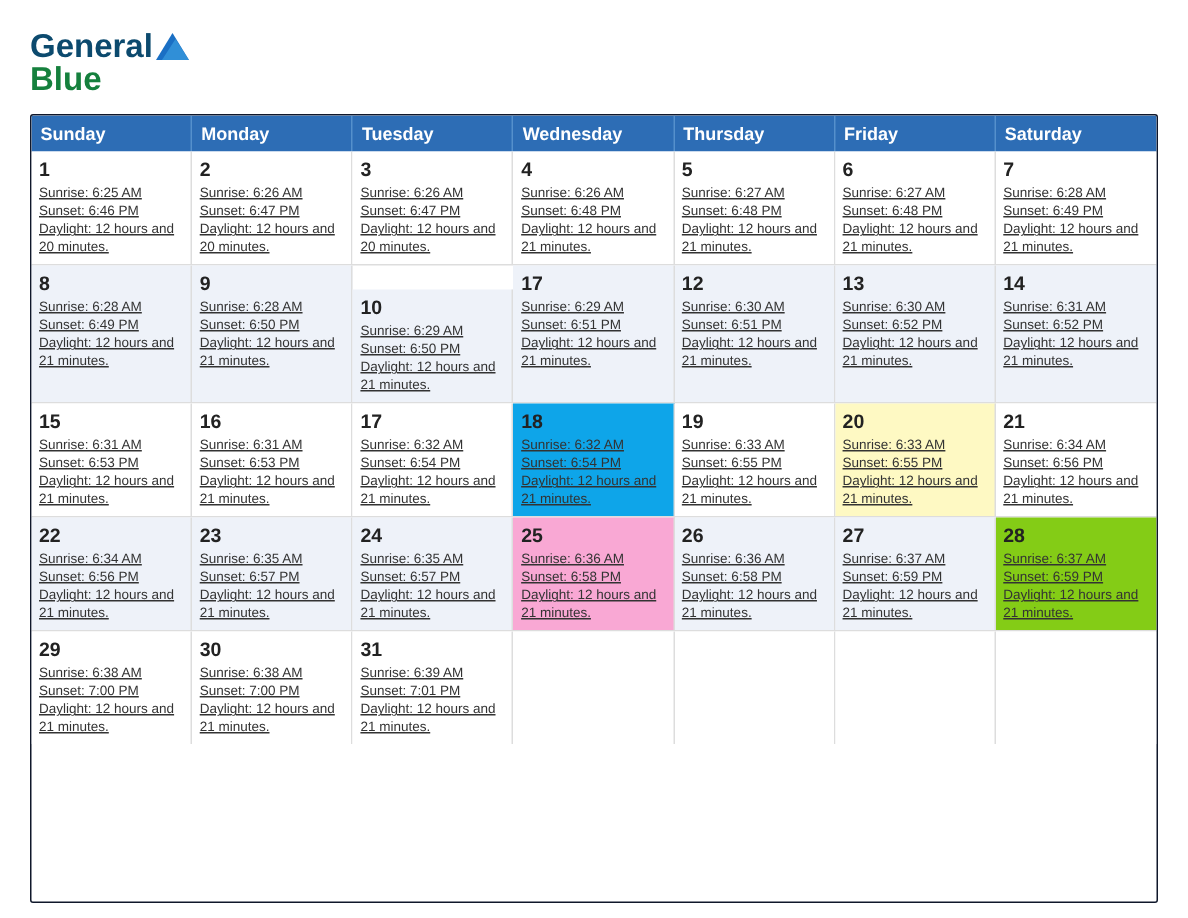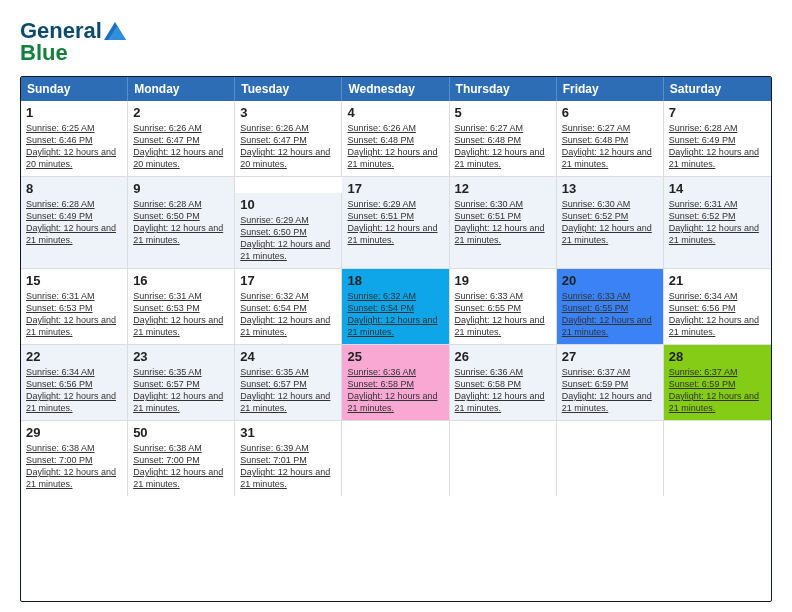--- a/index.html
+++ b/index.html
@@ -205,21 +205,21 @@
             <div class="cell-info">Sunrise: 6:32 AM<br>Sunset: 6:54 PM<br>Daylight: 12 hours and 21 minutes.</div>
           </div>
           <div class="cal-cell" style="background: #0ea5e9;">
             <span class="day-num">18</span>
             <div class="cell-info">Sunrise: 6:32 AM<br>Sunset: 6:54 PM<br>Daylight: 12 hours and 21 minutes.</div>
           </div>
           <div class="cal-cell" style="background: rgb(255, 255, 255);">
             <span class="day-num">19</span>
             <div class="cell-info">Sunrise: 6:33 AM<br>Sunset: 6:55 PM<br>Daylight: 12 hours and 21 minutes.</div>
           </div>
-          <div class="cal-cell" style="background: #3b82f6;">
+          <div class="cal-cell" style="background: #fef9c3;">
             <span class="day-num">20</span>
             <div class="cell-info">Sunrise: 6:33 AM<br>Sunset: 6:55 PM<br>Daylight: 12 hours and 21 minutes.</div>
           </div>
           <div class="cal-cell" style="background: rgb(255, 255, 255);">
             <span class="day-num">21</span>
             <div class="cell-info">Sunrise: 6:34 AM<br>Sunset: 6:56 PM<br>Daylight: 12 hours and 21 minutes.</div>
           </div>
         </div>
         <div class="cal-row">
           <div class="cal-cell" style="background: rgb(238, 242, 249);">
@@ -250,21 +250,21 @@
             <span class="day-num">28</span>
             <div class="cell-info">Sunrise: 6:37 AM<br>Sunset: 6:59 PM<br>Daylight: 12 hours and 21 minutes.</div>
           </div>
         </div>
         <div class="cal-row">
           <div class="cal-cell" style="background: rgb(255, 255, 255);">
             <span class="day-num">29</span>
             <div class="cell-info">Sunrise: 6:38 AM<br>Sunset: 7:00 PM<br>Daylight: 12 hours and 21 minutes.</div>
           </div>
           <div class="cal-cell" style="background: rgb(255, 255, 255);">
-            <span class="day-num">50</span>
+            <span class="day-num">30</span>
             <div class="cell-info">Sunrise: 6:38 AM<br>Sunset: 7:00 PM<br>Daylight: 12 hours and 21 minutes.</div>
           </div>
           <div class="cal-cell" style="background: rgb(255, 255, 255);">
             <span class="day-num">31</span>
             <div class="cell-info">Sunrise: 6:39 AM<br>Sunset: 7:01 PM<br>Daylight: 12 hours and 21 minutes.</div>
           </div>
           <div class="cal-cell empty" style="background: rgb(255, 255, 255);"></div>
           <div class="cal-cell empty" style="background: rgb(255, 255, 255);"></div>
           <div class="cal-cell empty" style="background: rgb(255, 255, 255);"></div>
           <div class="cal-cell empty" style="background: rgb(255, 255, 255);"></div>

